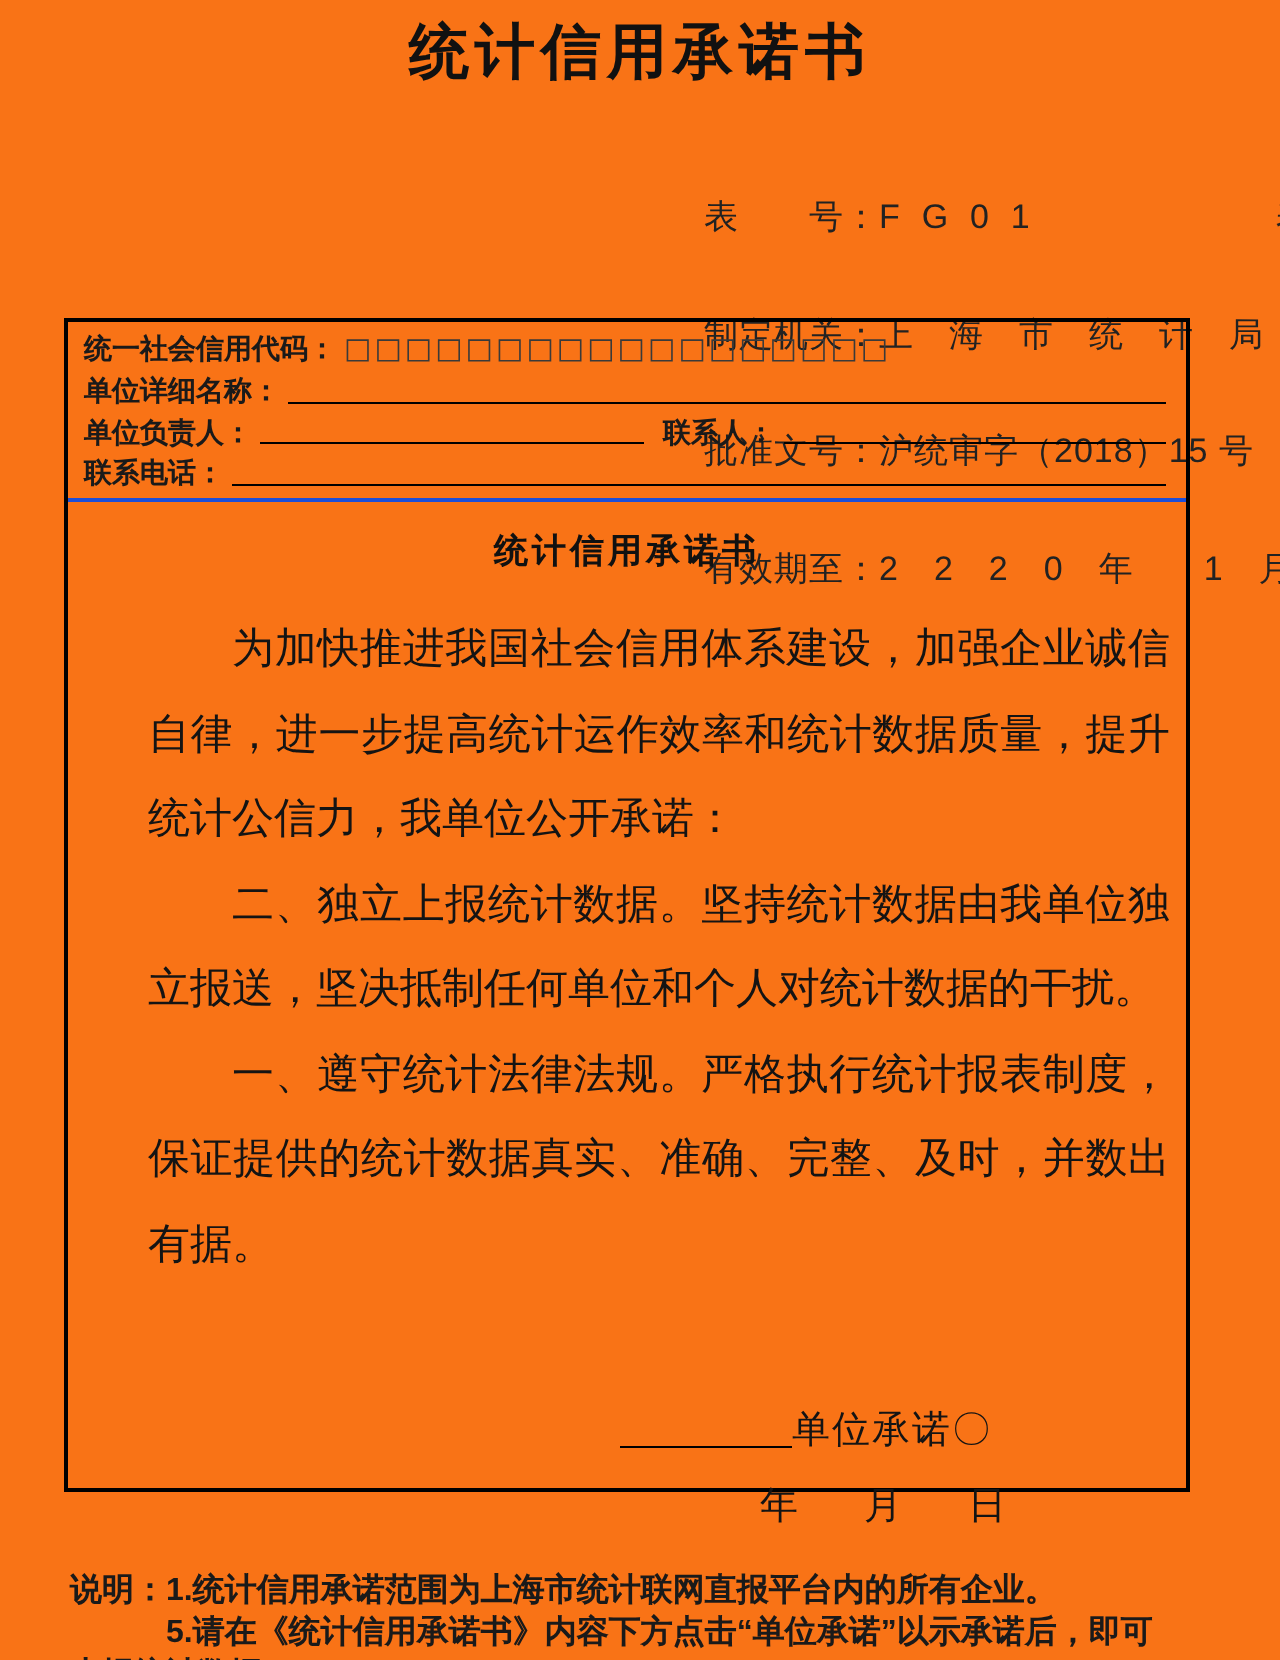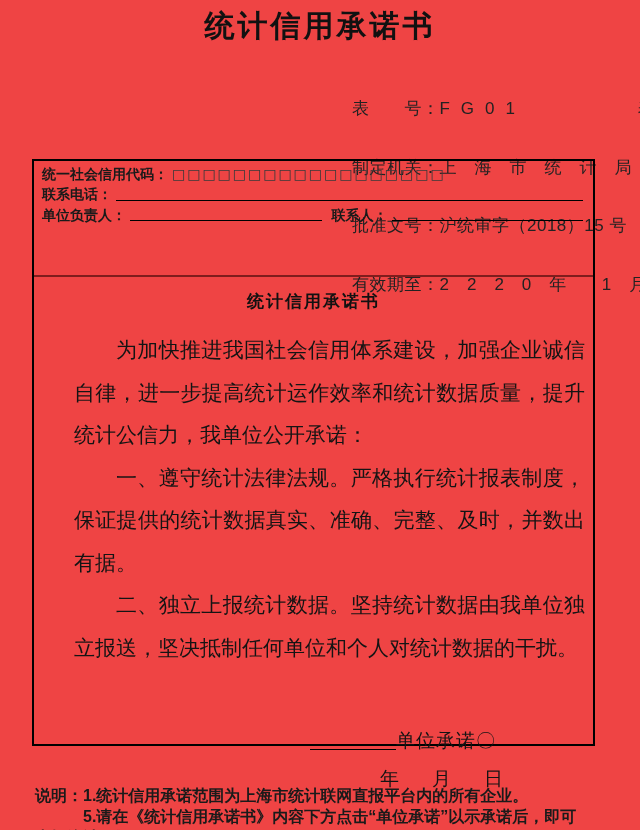--- a/index.html
+++ b/index.html
@@ -1,21 +1,21 @@
 <!DOCTYPE html>
 <html><head>
 <meta charset="utf-8">
 <style>
   * { box-sizing: border-box; margin: 0; padding: 0; }
   html, body { background: #ffffff; }
   .doc {
     position: relative;
     width: 640px;
     height: 830px;
-    background: #ef4444;
+    background: #f97316;
     color: #1a1a1a;
     font-family: "Liberation Serif", "DejaVu Serif", serif;
     overflow: hidden;
   }
   .page-title {
     padding-top: 6px;
     text-align: center;
     font-size: 30px;
     font-weight: bold;
     letter-spacing: 3px;
@@ -35,23 +35,23 @@
   }
   .form-box {
     position: absolute;
     left: 32px;
     top: 159px;
     width: 563px;
     height: 587px;
     border: 2px solid #000;
   }
   .fields {
-    height: 116px;
+    height: 90px;
     padding: 3px 8px 0 8px;
-    border-bottom: 2px solid #7f1d1d;
+    border-bottom: 2px solid #1d4ed8;
     font-family: "Liberation Sans", "DejaVu Sans", sans-serif;
     font-weight: bold;
     font-size: 14px;
     line-height: 20.4px;
     color: #1a1a1a;
   }
   .frow { display: flex; align-items: baseline; }
   .flabel { white-space: pre; flex: none; }
   .code-boxes {
     font-family: "DejaVu Sans", sans-serif;
@@ -141,37 +141,41 @@
   </div>
 
   <div class="form-box">
 
     <div class="fields">
       <div class="frow">
         <span class="flabel">统一社会信用代码：</span>
         <span class="code-boxes">□□□□□□□□□□□□□□□□□□</span>
       </div>
       <div class="frow">
-        <span class="flabel">联系电话：</span>
+        <span class="flabel">单位详细名称：</span>
         <span class="uline"></span>
       </div>
       <div class="frow">
         <span class="flabel">单位负责人：</span>
         <span class="uline"></span>
         <span class="flabel mid-label">联系人：</span>
         <span class="uline"></span>
       </div>
+      <div class="frow">
+        <span class="flabel">联系电话：</span>
+        <span class="uline"></span>
+      </div>
     </div>
 
     <div class="content">
       <h2 class="letter-heading">统计信用承诺书</h2>
       <div class="paras">
         <p>为加快推进我国社会信用体系建设，加强企业诚信自律，进一步提高统计运作效率和统计数据质量，提升统计公信力，我单位公开承诺：</p>
+        <p>二、独立上报统计数据。坚持统计数据由我单位独立报送，坚决抵制任何单位和个人对统计数据的干扰。</p>
         <p>一、遵守统计法律法规。严格执行统计报表制度，保证提供的统计数据真实、准确、完整、及时，并数出有据。</p>
-        <p>二、独立上报统计数据。坚持统计数据由我单位独立报送，坚决抵制任何单位和个人对统计数据的干扰。</p>
       </div>
       <div class="sign-row">
         <span class="sign-blank"></span>
         <span class="promise"><span>单位承诺</span><span>〇</span></span>
       </div>
       <div class="date-row">
         <span>年</span>
         <span>月</span>
         <span>日</span>
       </div>

